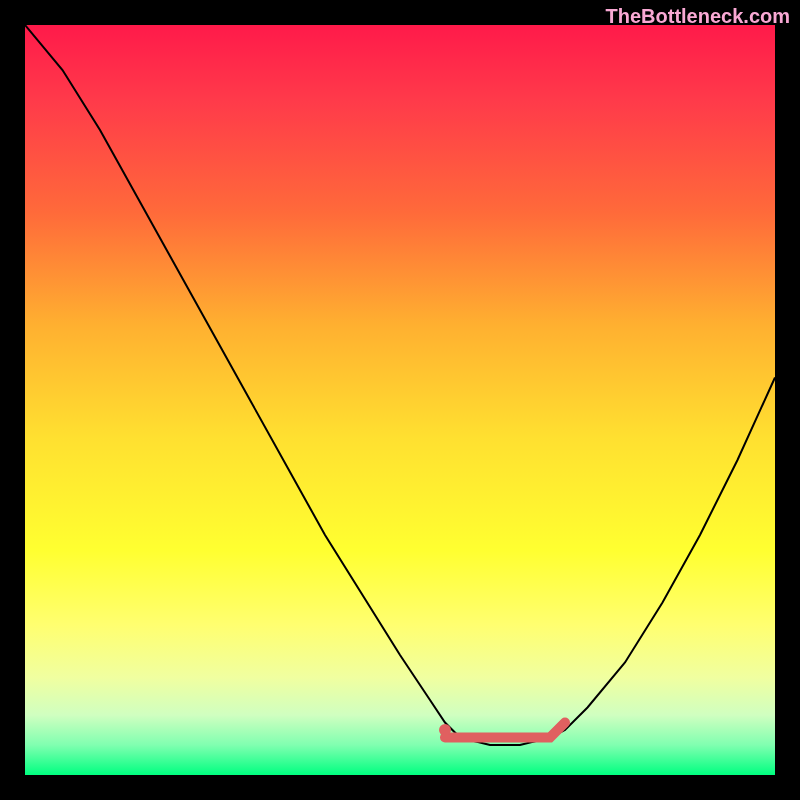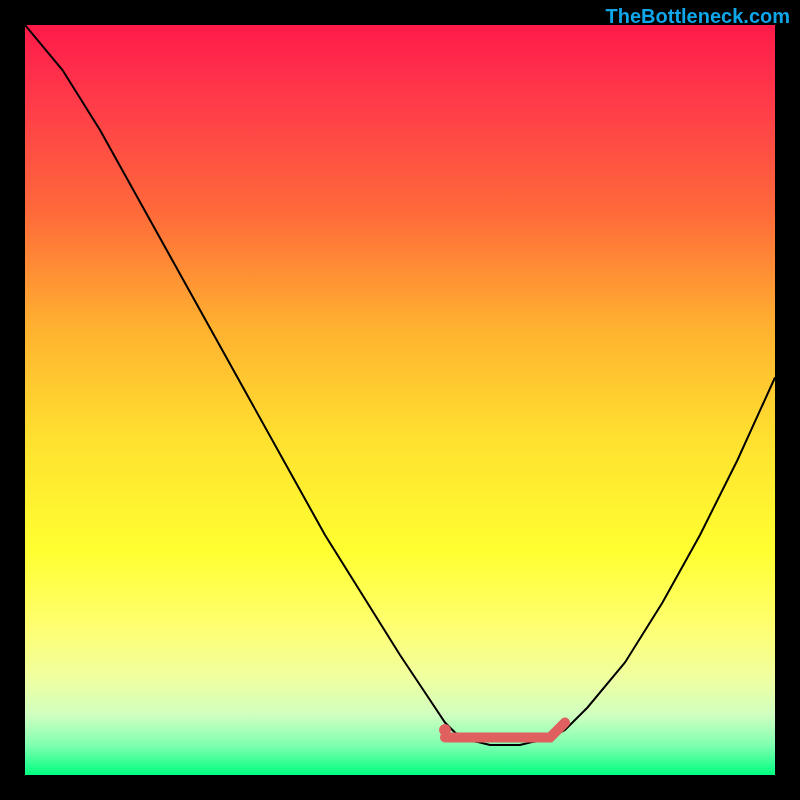--- a/index.html
+++ b/index.html
@@ -29,21 +29,21 @@
       #80ffb0 96%,
       #00ff80 100%);
   }
   .watermark {
     position: absolute;
     top: 5px;
     right: 10px;
     font-family: Arial, sans-serif;
     font-size: 20px;
     font-weight: bold;
-    color: #0ea5e9;
+    color: #f9a8d4;
     z-index: 10;
   }
   svg.curves {
     position: absolute;
     left: 0;
     top: 0;
     width: 750px;
     height: 750px;
   }
   .curve-main {

